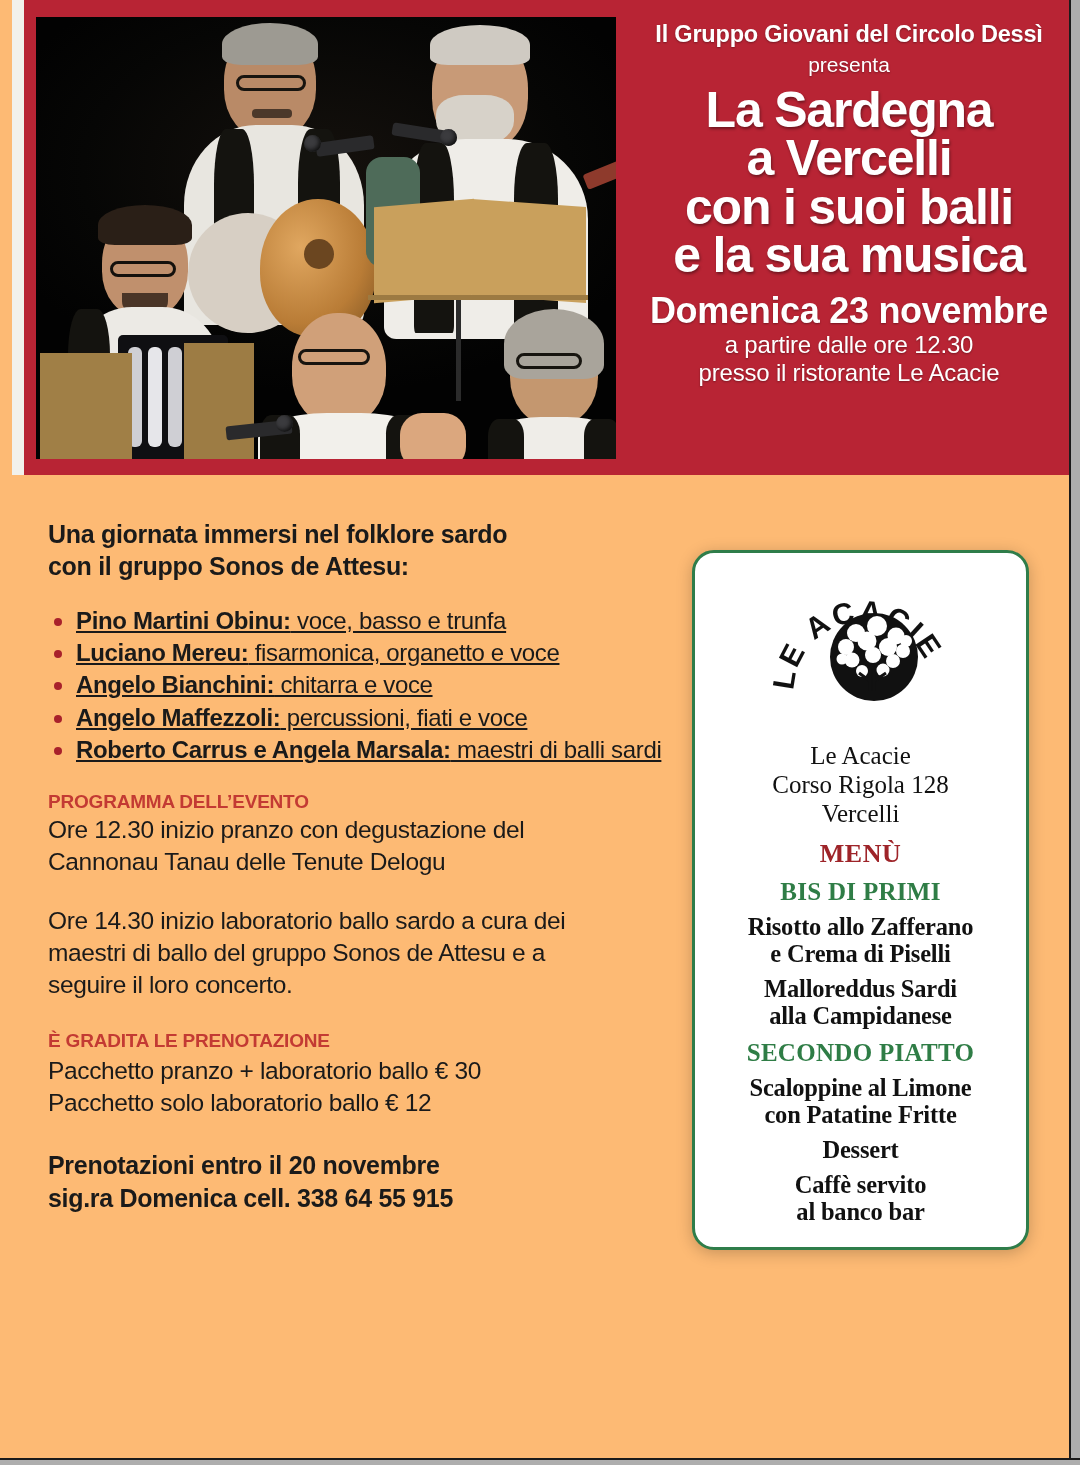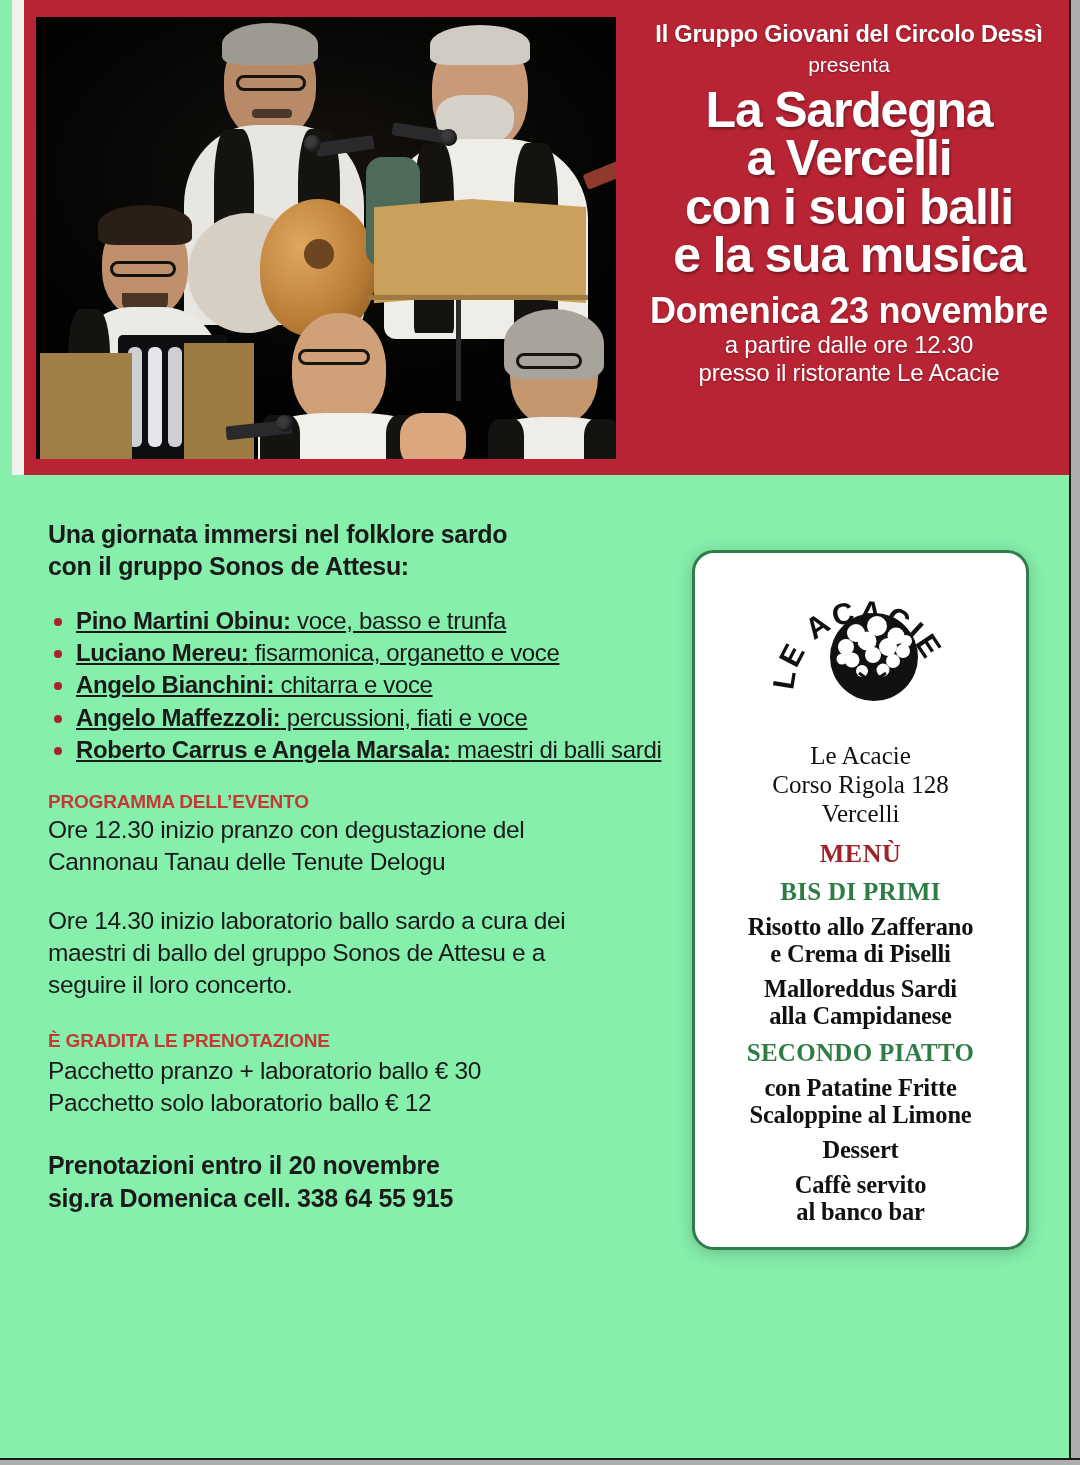--- a/index.html
+++ b/index.html
@@ -11,21 +11,21 @@
     background: #aeaeae;
     font-family: "Liberation Sans", sans-serif;
     overflow: hidden;
   }
 
   .poster {
     position: absolute;
     left: 0; top: 0;
     width: 1069px;
     height: 1458px;
-    background: #86efac;
+    background: #fdba74;
     overflow: hidden;
   }
 
   
   .banner {
     position: absolute;
     left: 12px; top: 0;
     width: 1057px;
     height: 475px;
     background: #b82434;
@@ -430,22 +430,22 @@
       <span class="ln">Risotto allo  Zafferano</span>
       <span class="ln">e Crema di Piselli</span>
     </div>
     <div class="dish">
       <span class="ln">Malloreddus Sardi</span>
       <span class="ln">alla Campidanese</span>
     </div>
 
     <div class="course-head">SECONDO PIATTO</div>
     <div class="dish">
+      <span class="ln">Scaloppine al Limone</span>
       <span class="ln">con Patatine Fritte</span>
-      <span class="ln">Scaloppine al Limone</span>
     </div>
     <div class="dish">Dessert</div>
     <div class="dish">
       <span class="ln">Caffè servito</span>
       <span class="ln">al banco bar</span>
     </div>
   </div>
 
   <div class="footer">
 

